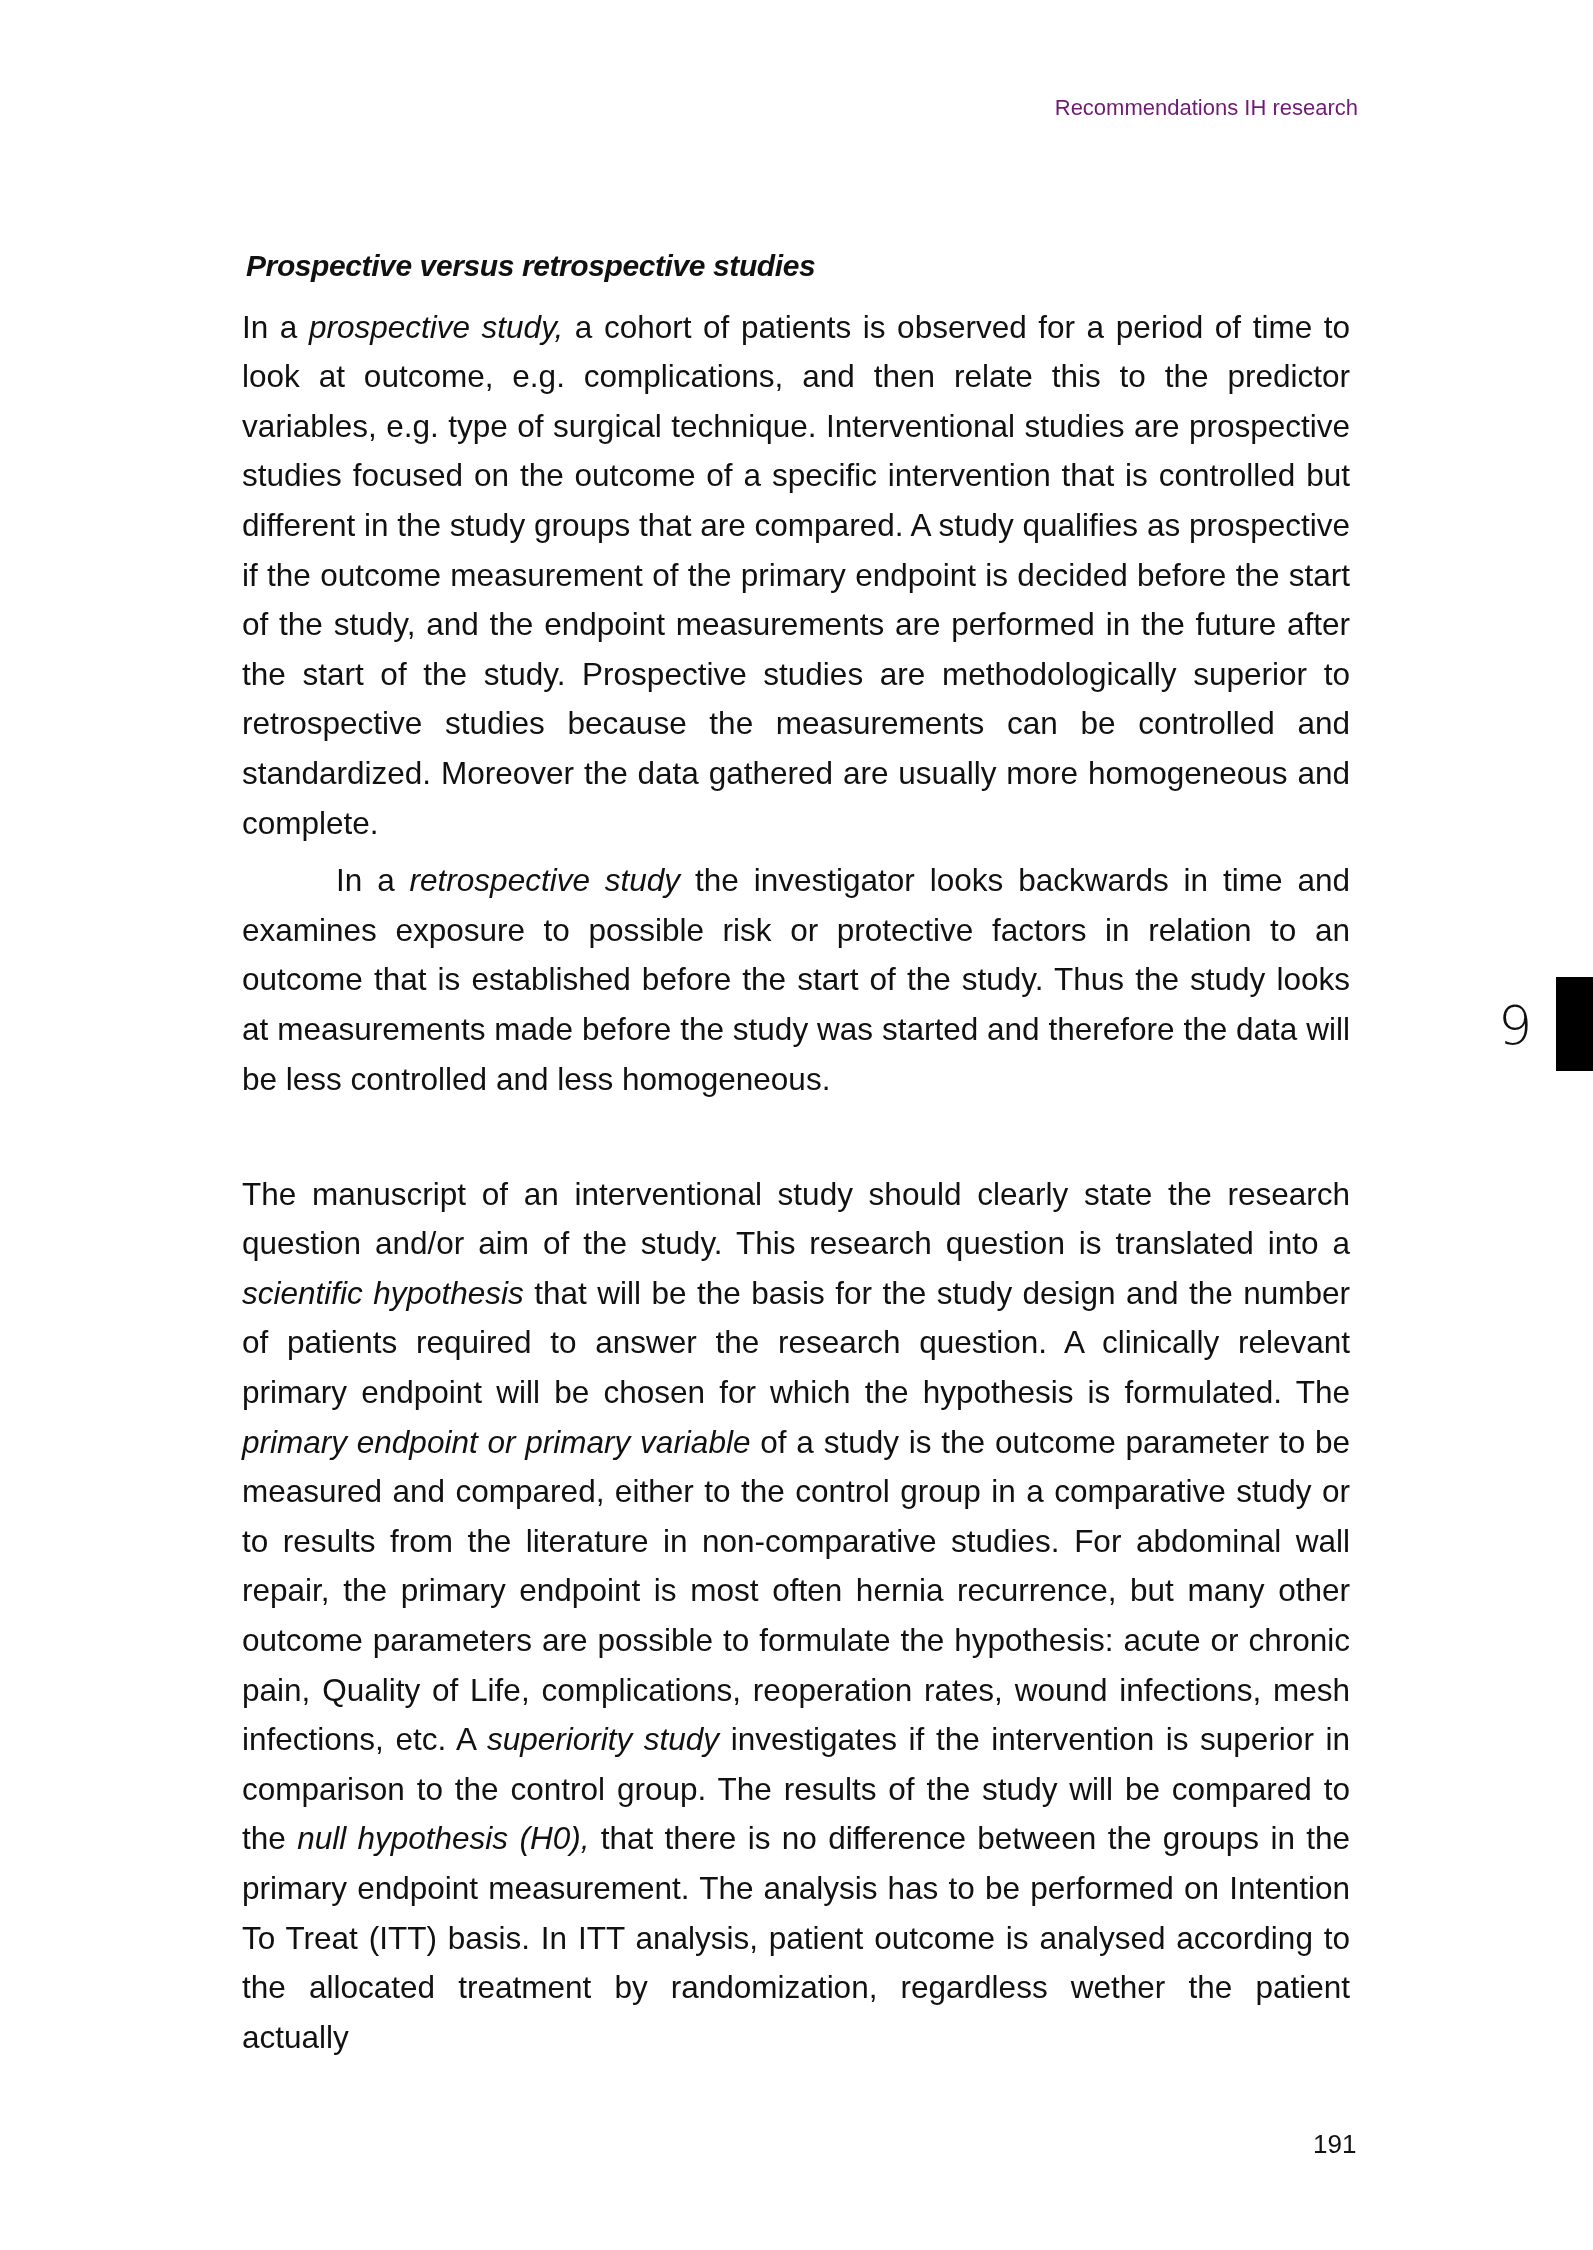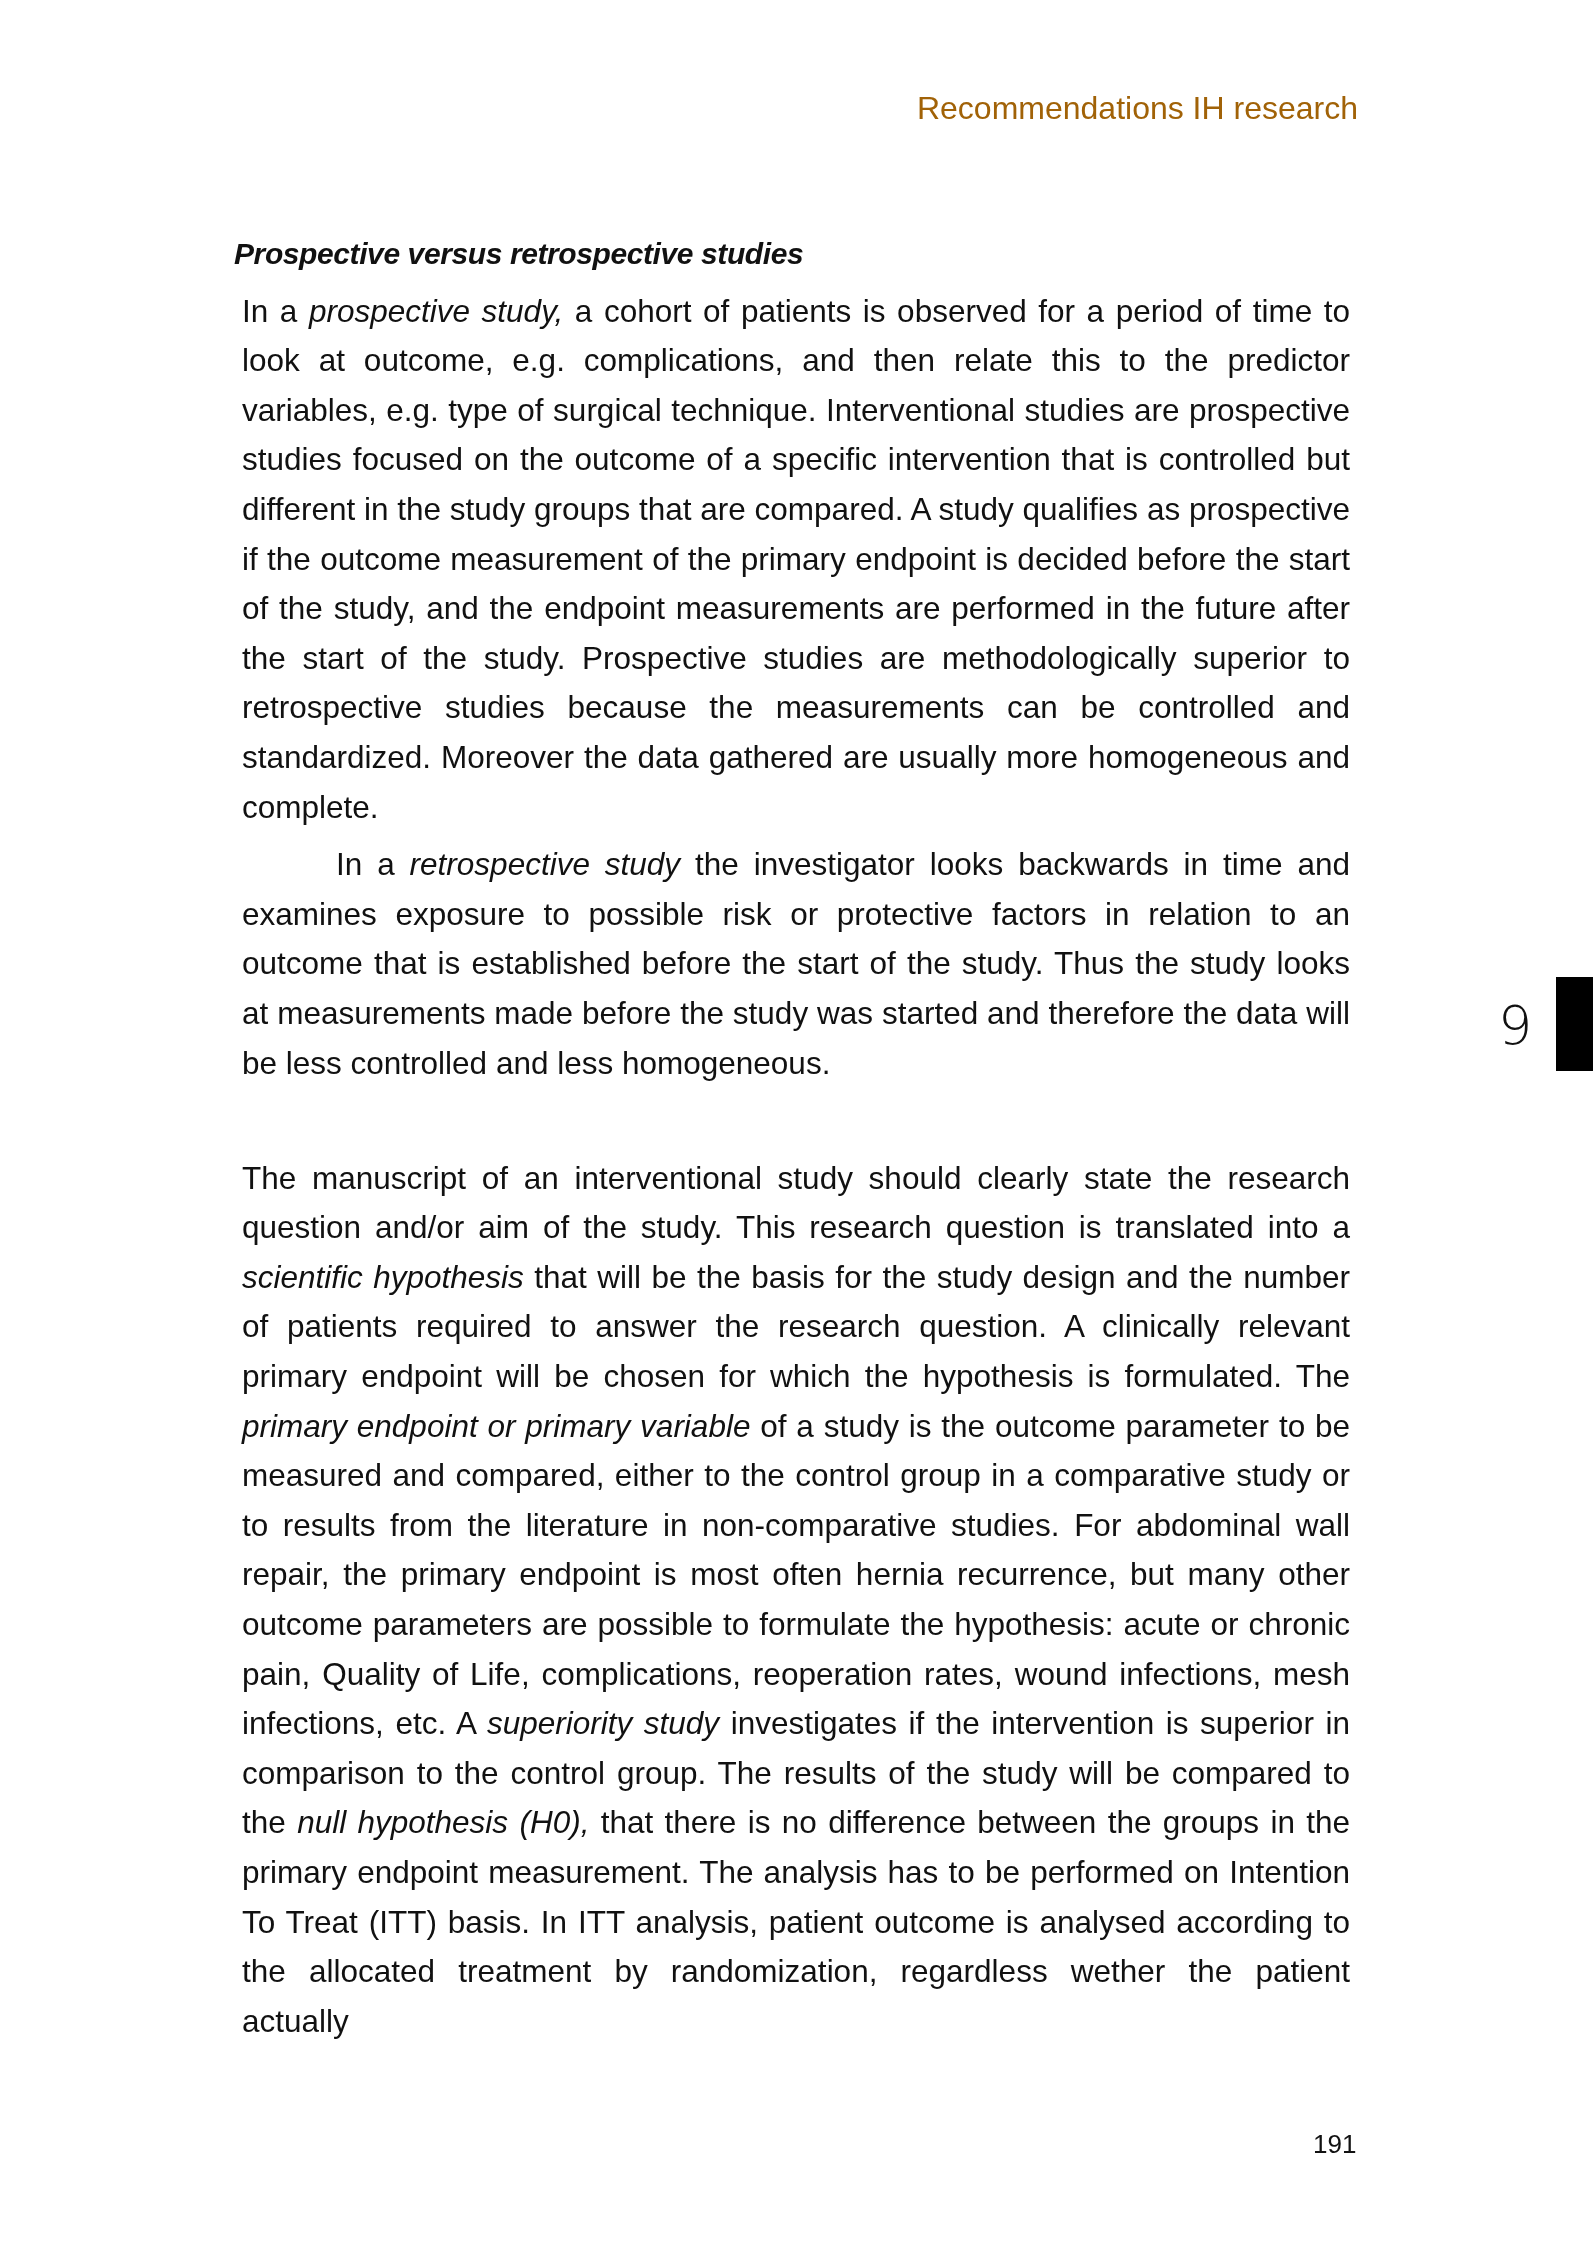--- a/index.html
+++ b/index.html
@@ -1,21 +1,21 @@
 <!DOCTYPE html>
 <html><head>
 <meta charset="utf-8">
 <style>
   html, body { margin: 0; padding: 0; background: #ffffff; }
   body { width: 1593px; height: 2250px; position: relative; overflow: hidden;
          font-family: "Liberation Sans", "DejaVu Sans", sans-serif; color: #111111; }
-  .running-head { position: absolute; top: 93px; right: 235px; font-size: 32px; line-height: 30px; color: #a16207; }
+  .running-head { position: absolute; top: 93px; right: 235px; font-size: 22px; line-height: 30px; color: #701a75; }
   .text-block { position: absolute; left: 234px; top: 229px; width: 1124px; font-size: 31.5px; line-height: 49.6px; }
   .text-block p { margin: 8px; text-align: justify; text-align-last: left; }
-  .text-block h3 { margin: 0; font-size: 30px; font-weight: bold; font-style: italic; line-height: 49.6px; letter-spacing: -0.4px; }
+  .text-block h3 { margin: 12px; font-size: 30px; font-weight: bold; font-style: italic; line-height: 49.6px; letter-spacing: -0.4px; }
   .indent { text-indent: 94px; }
   .gap { height: 49.6px; }
   em { font-style: italic; }
   .chapter-num { position: absolute; left: 1498px; top: 996px; font-size: 54px; line-height: 60px; font-weight: 300; color: #111; font-family: "DejaVu Sans", sans-serif; }
   .chapter-tab { position: absolute; left: 1556px; top: 977px; width: 37px; height: 94px; background: #000000; }
   .page-number { position: absolute; left: 1313px; top: 2129px; font-size: 26px; line-height: 30px; color: #111; text-align: right; }
 </style>
 </head>
 <body>
 

